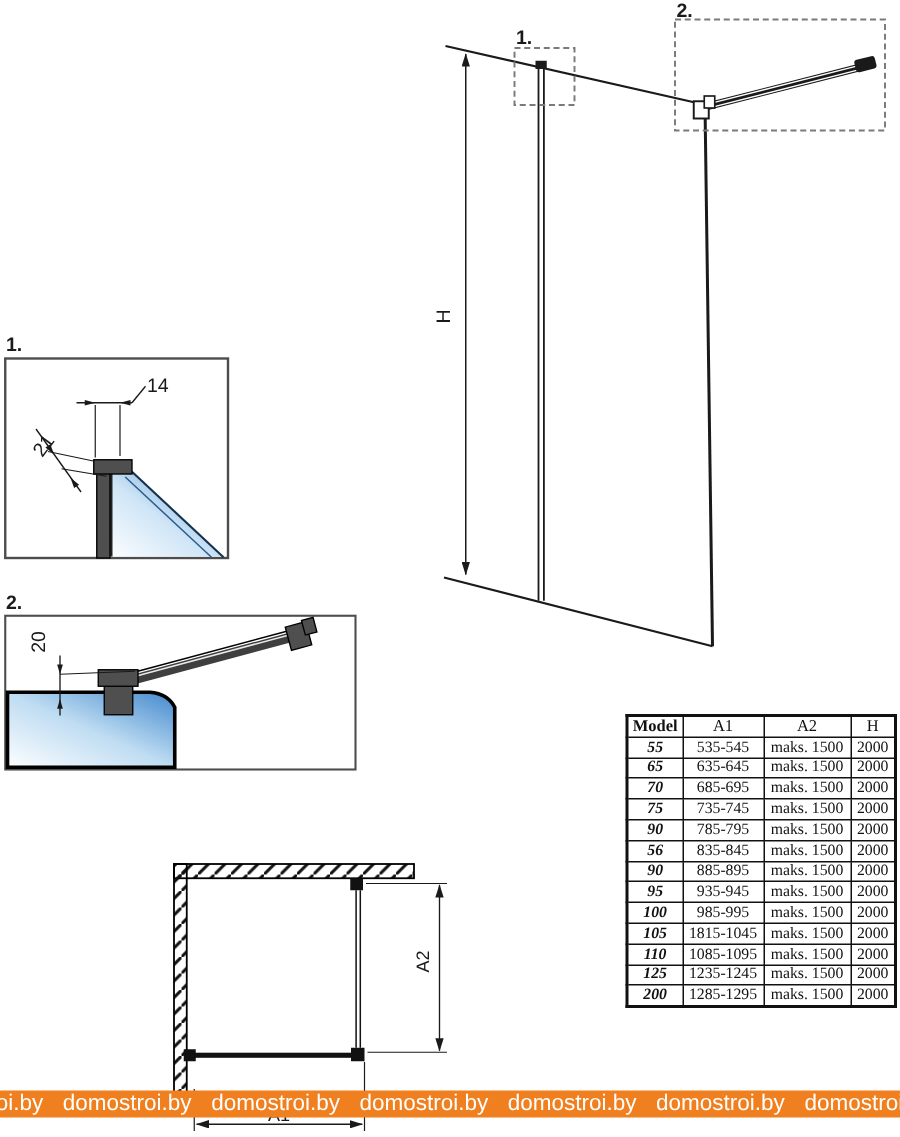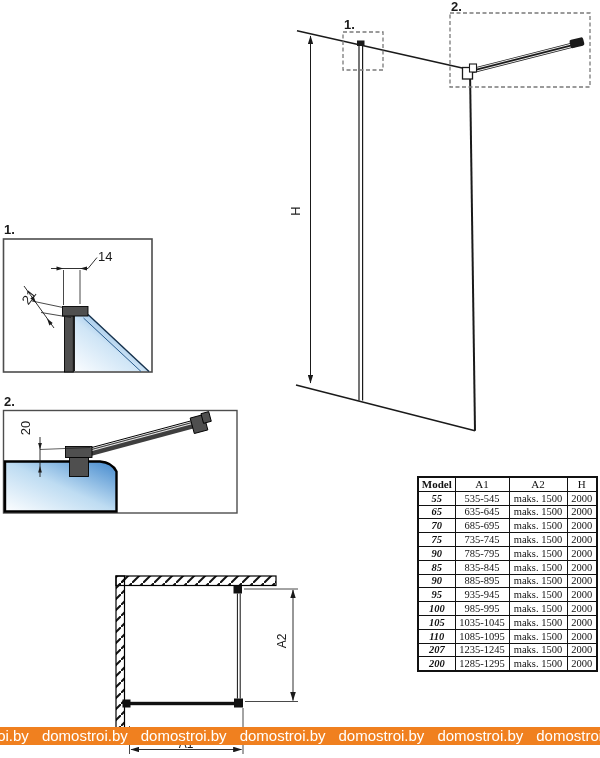--- a/index.html
+++ b/index.html
@@ -227,21 +227,21 @@
             <td>maks. 1500</td>
             <td>2000</td>
           </tr>
           <tr>
             <td class="model-c">90</td>
             <td>785-795</td>
             <td>maks. 1500</td>
             <td>2000</td>
           </tr>
           <tr>
-            <td class="model-c">85</td>
+            <td class="model-c">56</td>
             <td>835-845</td>
             <td>maks. 1500</td>
             <td>2000</td>
           </tr>
           <tr>
             <td class="model-c">90</td>
             <td>885-895</td>
             <td>maks. 1500</td>
             <td>2000</td>
           </tr>
@@ -252,32 +252,32 @@
             <td>2000</td>
           </tr>
           <tr>
             <td class="model-c">100</td>
             <td>985-995</td>
             <td>maks. 1500</td>
             <td>2000</td>
           </tr>
           <tr>
             <td class="model-c">105</td>
-            <td>1035-1045</td>
+            <td>1815-1045</td>
             <td>maks. 1500</td>
             <td>2000</td>
           </tr>
           <tr>
             <td class="model-c">110</td>
             <td>1085-1095</td>
             <td>maks. 1500</td>
             <td>2000</td>
           </tr>
           <tr>
-            <td class="model-c">207</td>
+            <td class="model-c">125</td>
             <td>1235-1245</td>
             <td>maks. 1500</td>
             <td>2000</td>
           </tr>
           <tr>
             <td class="model-c">200</td>
             <td>1285-1295</td>
             <td>maks. 1500</td>
             <td>2000</td>
           </tr>

